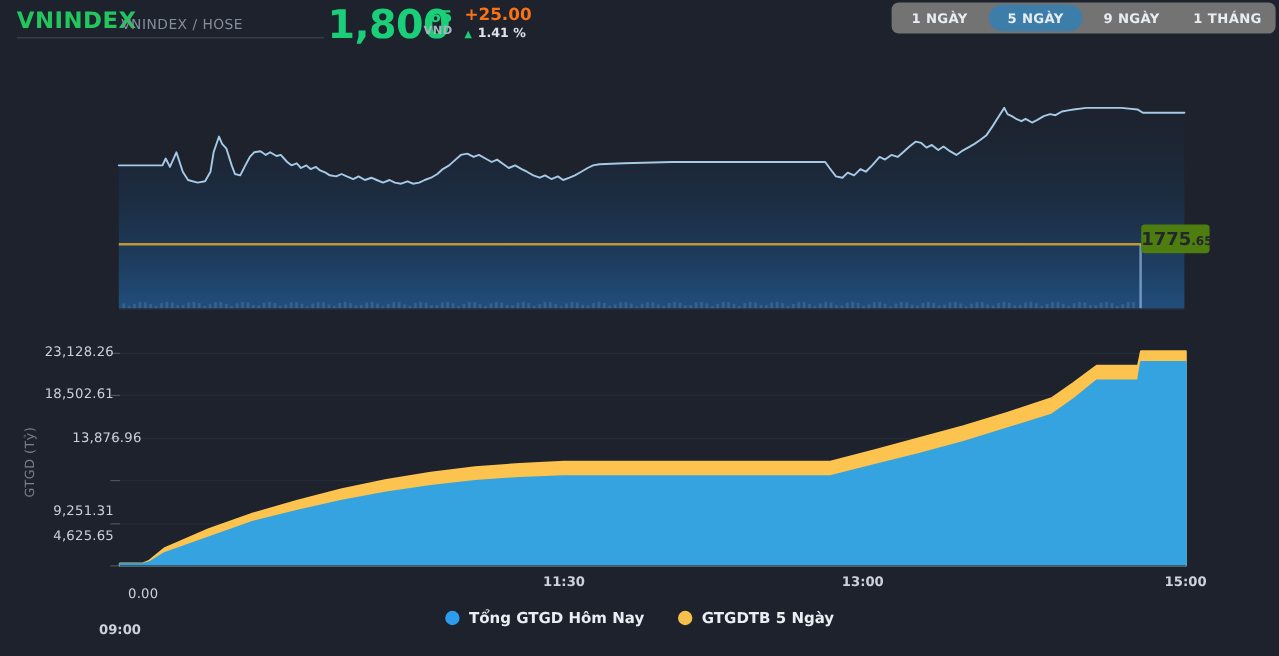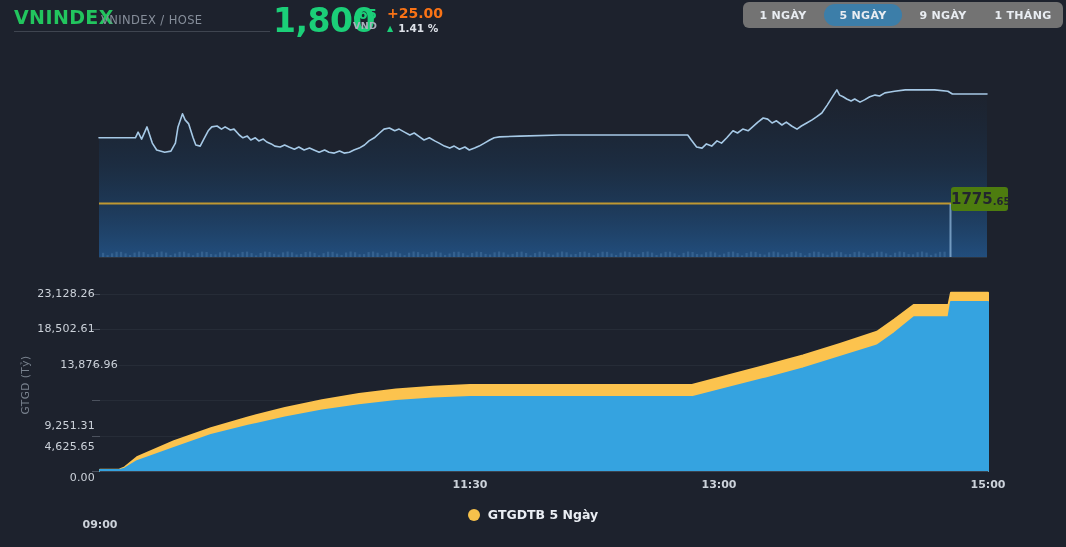--- a/index.html
+++ b/index.html
@@ -296,27 +296,31 @@
   <span class="ref-dec">.65</span>
 </div>
 
 <div class="abs ylabel">GTGD (Tỷ)</div>
 <div id="yticks">
     <div class="abs ytick" style="top: 287px;">23,128.26</div>
     <div class="abs ytick" style="top: 322.4px;">18,502.61</div>
     <div class="abs ytick" style="top: 357.8px; margin-left: 23px;">13,876.96</div>
     <div class="abs ytick" style="top: 393.2px; margin-top: 26px;">9,251.31</div>
     <div class="abs ytick" style="top: 428.6px; margin-top: 11px;">4,625.65</div>
-    <div class="abs ytick" style="top: 471px;">0.00</div>
+    <div class="abs ytick" style="top: 488px; padding-left: 37px;">0.00</div>
   </div>
 <div id="xticks">
     <div class="abs xtick" style="left: 72px; margin-top: 40px;">09:00</div>
     <div class="abs xtick" style="left: 442px;">11:30</div>
     <div class="abs xtick" style="left: 691px;">13:00</div>
     <div class="abs xtick" style="left: 960px;">15:00</div>
   </div>
 
 <div class="abs legend" id="legend">
     <div class="legend-item">
+      <span class="legend-dot" style="background: rgb(45, 156, 238);"></span>
+      <span class="legend-label">Tổng GTGD Hôm Nay</span>
+    </div>
+    <div class="legend-item">
       <span class="legend-dot" style="background: rgb(246, 193, 75);"></span>
       <span class="legend-label">GTGDTB 5 Ngày</span>
     </div>
   </div>
 
 </body></html>

